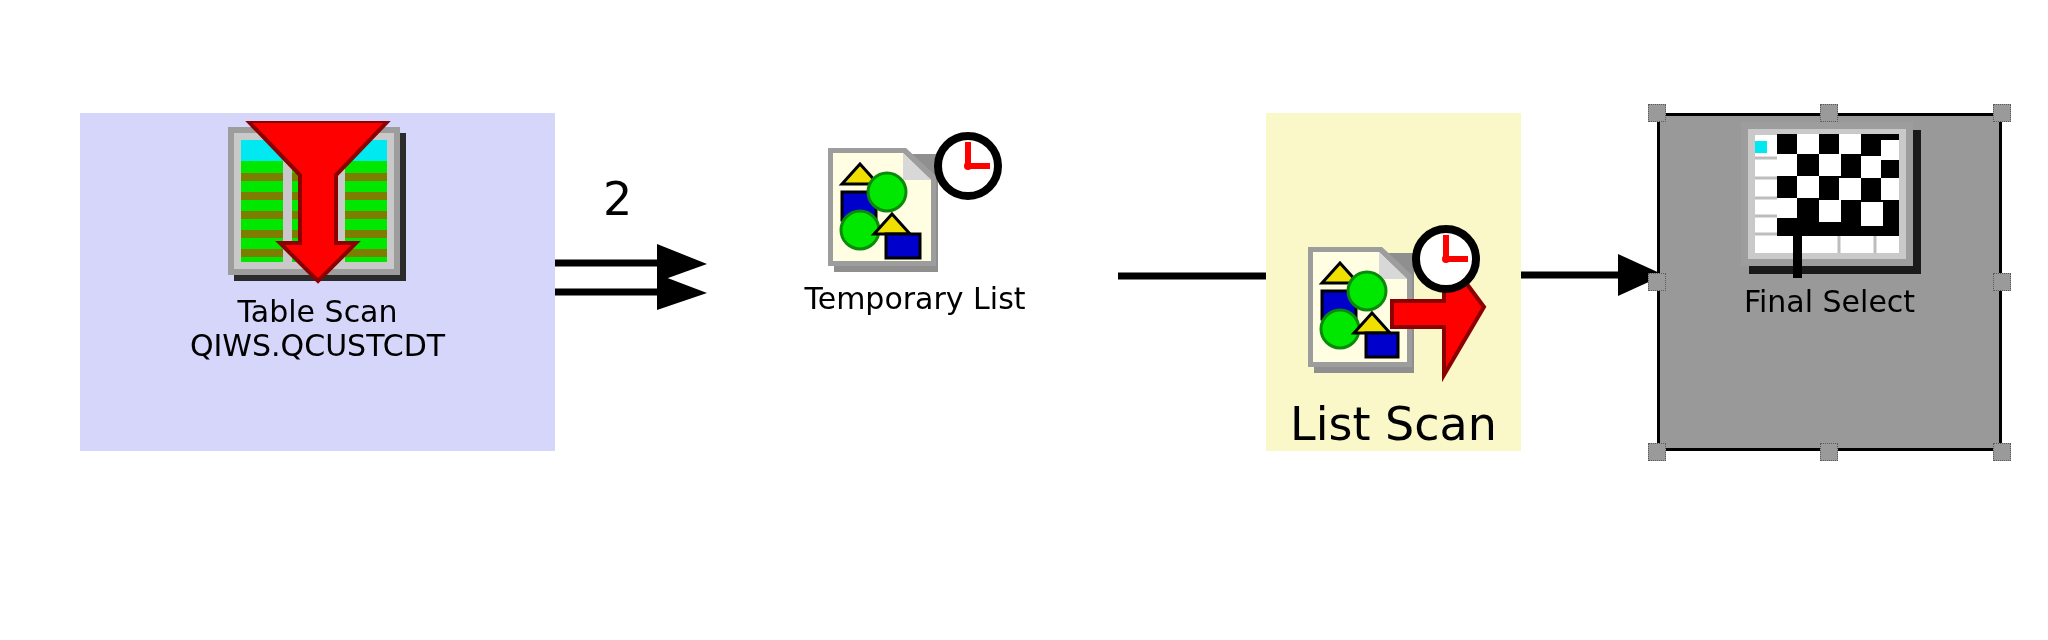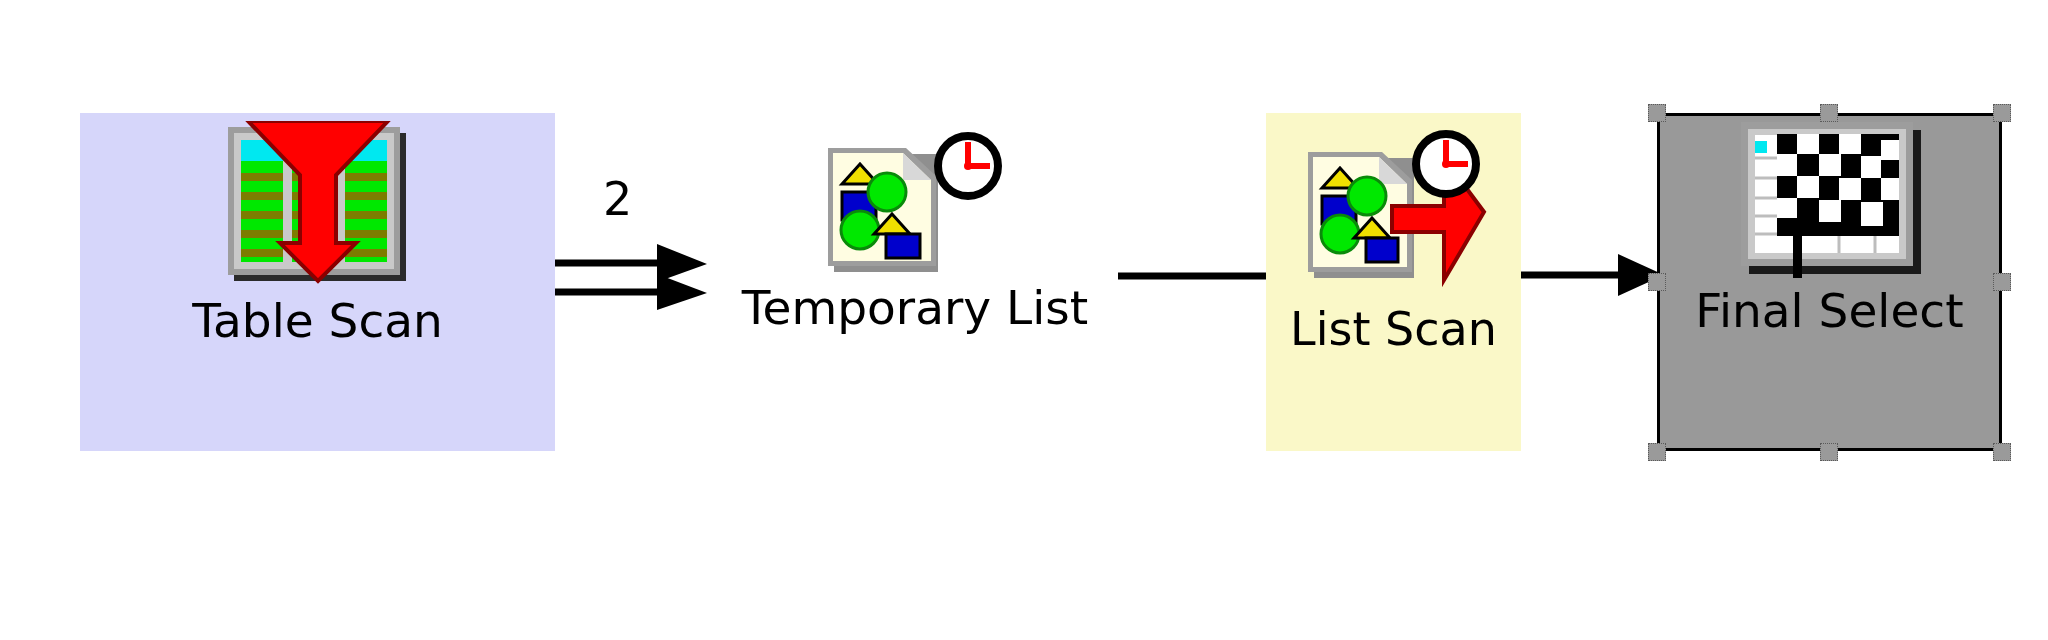--- a/index.html
+++ b/index.html
@@ -58,36 +58,36 @@
     background: transparent;
     justify-content: flex-start;
   }
   
   #node-list-scan {
     left: 1266px;
     top: 113px;
     width: 255px;
     height: 338px;
     background: #FAF8C8;
-    justify-content: flex-start;
+    justify-content: flex-end;
     padding-top: 15px;
   }
   
   #node-final-select {
     left: 1657px;
     top: 113px;
     width: 345px;
     height: 338px;
     background: #999999;
     border: 3px solid #000000;
     justify-content: flex-start;
     padding-top: 0;
   }
 
-  .label-xl { font-size: 47px; }
+  .label-xl { font-size: 30px; }
   .label-lg { font-size: 46px; }
 
   
   .handle {
     position: absolute;
     width: 18px;
     height: 18px;
     background: #9A9A9A;
     border: 1px dotted #5a5a5a;
     box-sizing: border-box;
@@ -156,20 +156,21 @@
         </g>
 
         <rect x="59" y="40" width="9" height="101" fill="#c9c9c9"></rect>
         <rect x="112" y="40" width="9" height="101" fill="#c9c9c9"></rect>
 
         <polygon points="24,0 164,0 112,54 112,122 132,122 94,160 56,122 76,122 76,54" fill="#FF0000" stroke="#8B0000" stroke-width="4" stroke-linejoin="miter"></polygon>
       </svg>
     </div>
     <div class="node-label label-xl" style="margin-top:6px;">
       <div>Table Scan</div>
+      <div>QIWS.QCUSTCDT</div>
     </div>
   </div>
 
   <div class="node" id="node-temporary-list">
     <div class="node-icon icon-wrap" style="width:190px;height:148px;">
       <svg width="190" height="148" viewBox="0 0 190 148">
 
         <rect x="14" y="24" width="104" height="118" fill="#8f8f8f"></rect>
 
         <path d="M8,18 L86,18 L116,46 L116,136 L8,136 Z" fill="#9d9d9d"></path>

